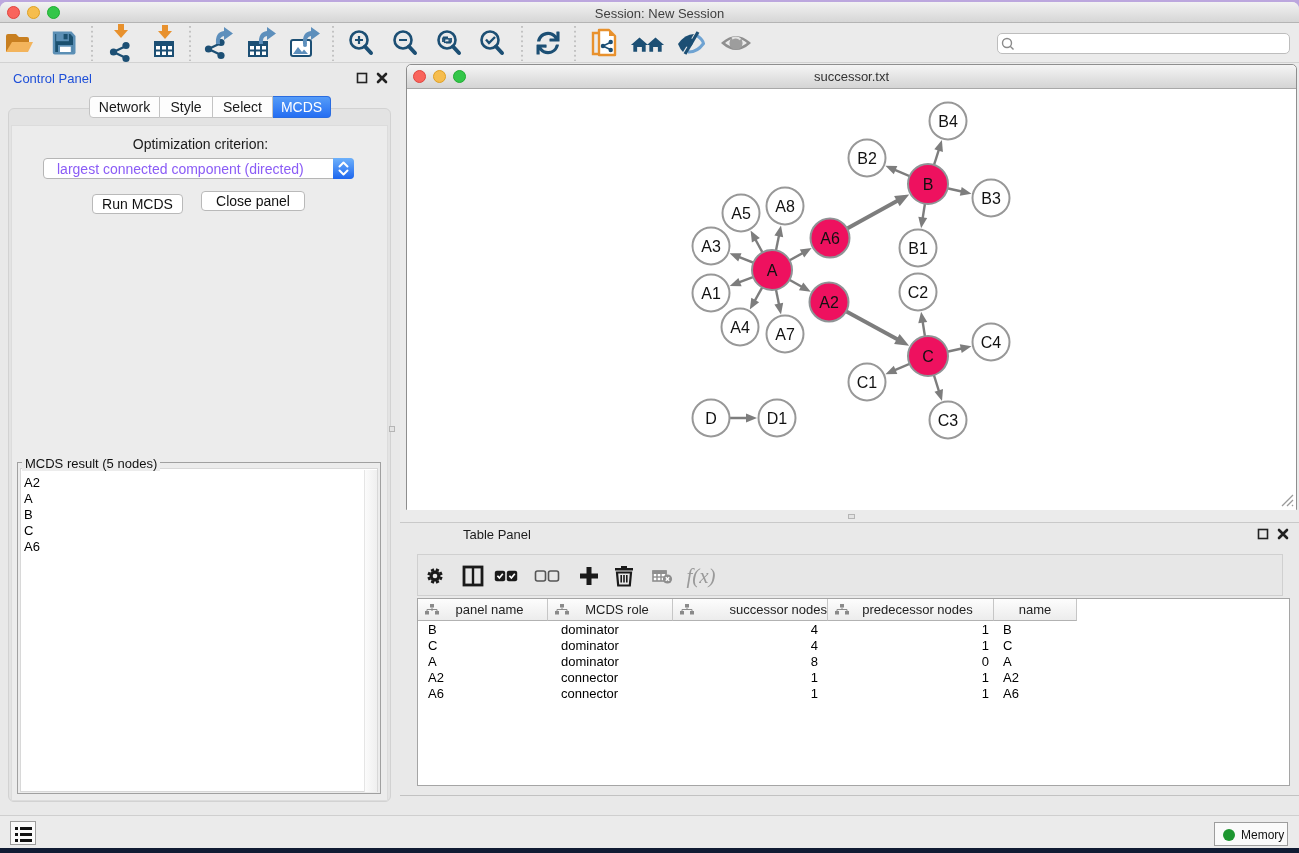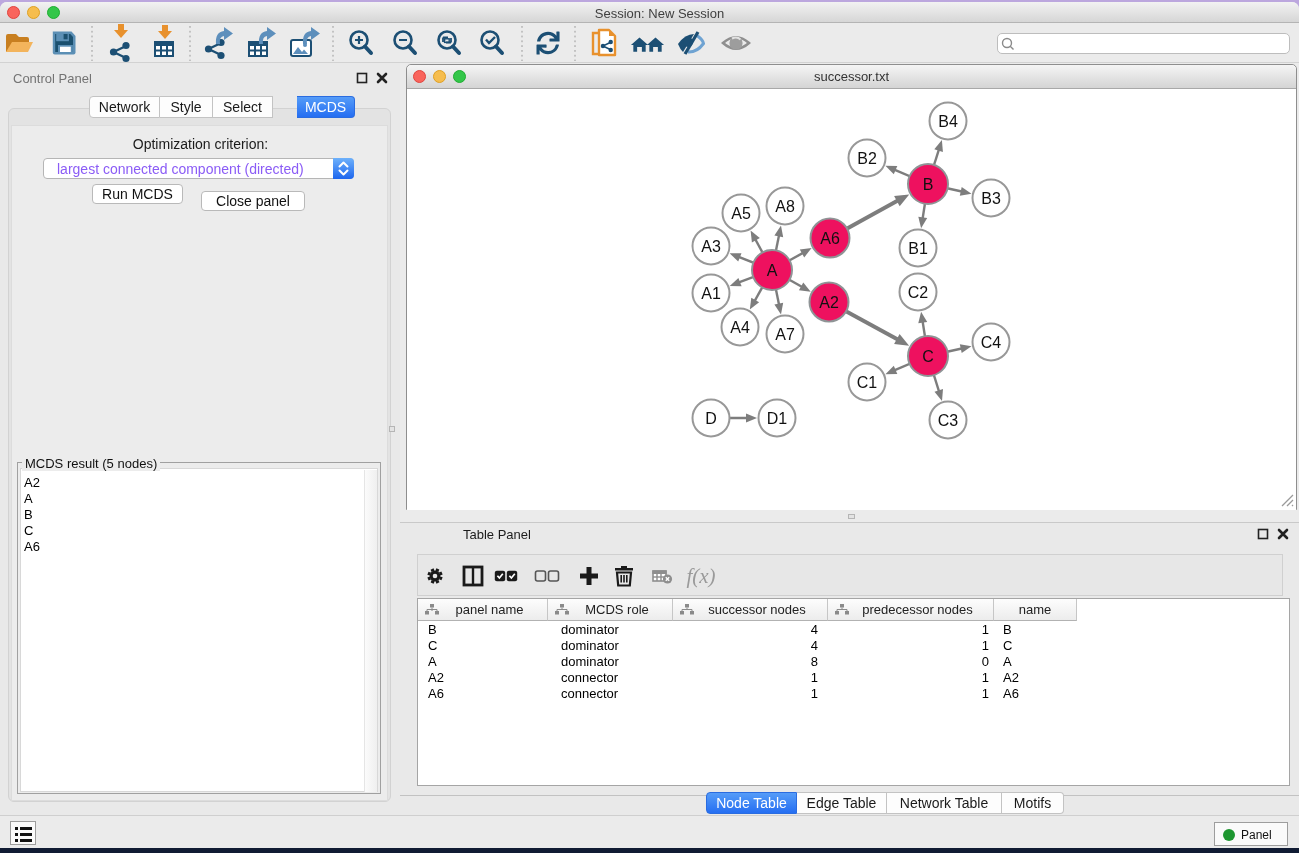--- a/index.html
+++ b/index.html
@@ -12,28 +12,28 @@
 .tl { position:absolute; top:5px; width:13px; height:13px; border-radius:50%; }
 #titlebar .tl { top:4px; }
 #titlebar .t1 { left:7px;  background:#f9645c; border:1px solid #e0443e; }
 #titlebar .t2 { left:27px; background:#f6bd4e; border:1px solid #dfa023; }
 #titlebar .t3 { left:47px; background:#33c649; border:1px solid #1fad31; }
 #titleText { position:absolute; top:4px; width:100%; text-align:center; font-size:13px; color:#404040;padding-left:20px; }
 #toolbar { position:absolute; left:0; top:21px; width:100%; height:40px; background:#ebebeb; border-bottom:1px solid #d2d2d2; }
 #searchbox { position:absolute; left:997px; top:31px; width:293px; height:21px; background:#fff; border:1px solid #bdbdbd; border-radius:5px; }
 
 #cp { position:absolute; left:0; top:61px; width:400px; height:753px; background:#e9e9e9; }
-#cpTitle { position:absolute; left:13px; top:8px; font-size:13px; color:#737373; }
+#cpTitle { position:absolute; left:13px; top:8px; font-size:13px; color:#1d4ed8; }
 #cpPane { position:absolute; left:8px; top:45px; width:383px; height:694px; background:#e3e3e3; border:1px solid #d2d2d2; border-radius:6px; }
 #cpInner { position:absolute; left:2px; top:16px; width:377px; height:676px; background:#ececec; border:1px solid #dcdcdc; }
 .tabrow { position:absolute; display:flex; z-index:5;padding-left:10px; }
 .tab { height:22px; line-height:21px; font-size:14px; text-align:center; background:#fdfdfd; border:1px solid #c3c3c3; border-left:none; color:#1a1a1a; }
 .tab.first { border-left:1px solid #c3c3c3; border-radius:4px 0 0 4px; }
 .tab.last { border-radius:0 4px 4px 0; }
-.tab.sel { background:linear-gradient(#559cf8,#256ef2); color:#fff; border-color:#2a6ce0;margin-left:24px; }
+.tab.sel { background:linear-gradient(#559cf8,#256ef2); color:#fff; border-color:#2a6ce0; }
 #optlabel { position:absolute; left:0; top:10px; width:377px; text-align:center; font-size:14px; color:#1b1b1b; }
 #dropdown { position:absolute; left:31px; top:32px; width:311px; height:21px; background:#fff; border:1px solid #b5b5b5; border-radius:4px; }
 #dropdown .txt { position:absolute; left:13px; top:2px; font-size:14px; color:#8b5cf6; }
 #dropdown .step { position:absolute; right:-1px; top:-1px; width:21px; height:21px; background:linear-gradient(#6eb1fb,#1d66ee); border-radius:0 4px 4px 0; }
 .btn { position:absolute; height:20px; background:#fff; border:1px solid #b9b9b9; border-radius:4px; font-size:14px; color:#111; text-align:center; line-height:18px; }
 #grp { position:absolute; left:5px; top:336px; width:364px; height:332px; border:1px solid #a0a0a0; background:#ececec; }
 #grpWhite { position:absolute; left:2px; top:5px; width:358px; height:324px; background:#fff; border:1px solid #d8d8d8; }
 #grpTitle { position:absolute; left:4px; top:-7px; background:#ececec; padding:0 3px; font-size:13px; color:#111; }
 #grpList { position:absolute; left:3px; top:6px; font-size:13px; line-height:16px; color:#000; }
 #grpSB { position:absolute; left:343px; top:1px; width:13px; height:322px; background:linear-gradient(90deg,#fbfbfb,#efefef); border-left:1px solid #e5e5e5; }
@@ -230,21 +230,21 @@
   <div id="cpPane">
     <div id="cpInner">
       <div id="optlabel">Optimization criterion:</div>
       <div id="dropdown">
         <div class="txt">largest connected component (directed)</div>
         <div class="step"><svg width="21" height="21">
                 <path d="M6.5 8.5 L10.5 4.5 L14.5 8.5" fill="none" stroke="#fff" stroke-width="2" stroke-linecap="round" stroke-linejoin="round"></path>
                 <path d="M6.5 12.5 L10.5 16.5 L14.5 12.5" fill="none" stroke="#fff" stroke-width="2" stroke-linecap="round" stroke-linejoin="round"></path>
               </svg></div>
       </div>
-      <div class="btn" style="left:80px; top:58px; width:91px;">Run MCDS</div>
+      <div class="btn" style="left:80px; top:68px; width:91px;">Run MCDS</div>
       <div class="btn" style="left:189px; top:65px; width:104px;">Close panel</div>
       <div id="grp">
         <div id="grpWhite">
           <div id="grpList">A2<br>A<br>B<br>C<br>A6</div>
           <div id="grpSB"></div>
         </div>
         <div id="grpTitle">MCDS result (5 nodes)</div>
       </div>
     </div>
   </div>
@@ -422,21 +422,21 @@
             </g>
           </svg><span style="padding-left:14px">panel name</span></div>
     <div class="th" style="left:130px;width:125px;"><svg width="14" height="12">
             <g fill="#8a8a8a">
               <rect x="5" y="0" width="4" height="3.5"></rect>
               <rect x="0" y="7" width="4" height="3.5"></rect>
               <rect x="10" y="7" width="4" height="3.5"></rect>
               <path d="M7,3.5 v2 M2,7 v-1.5 h10 V7" stroke="#8a8a8a" fill="none"></path>
             </g>
           </svg><span style="padding-left:14px">MCDS role</span></div>
-    <div class="th" style="left:255px;width:155px;"><svg width="14" height="12">
+    <div class="th" style="left:255px;width:155px;text-align:right;"><svg width="14" height="12">
             <g fill="#8a8a8a">
               <rect x="5" y="0" width="4" height="3.5"></rect>
               <rect x="0" y="7" width="4" height="3.5"></rect>
               <rect x="10" y="7" width="4" height="3.5"></rect>
               <path d="M7,3.5 v2 M2,7 v-1.5 h10 V7" stroke="#8a8a8a" fill="none"></path>
             </g>
           </svg><span style="padding-left:14px">successor nodes</span></div>
     <div class="th" style="left:410px;width:166px;"><svg width="14" height="12">
             <g fill="#8a8a8a">
               <rect x="5" y="0" width="4" height="3.5"></rect>
@@ -476,35 +476,29 @@
         </div>
     <div class="trow" style="top:86px;">
           <span class="c1">A6</span>
           <span class="c2">connector</span>
           <span class="c3">1</span>
           <span class="c4">1</span>
           <span class="c5">A6</span>
         </div>
   </div>
   <div class="abs" style="left:0;top:272px;width:899px;height:1px;background:#c2c2c2;"></div>
-  <div class="tabrow" style="left:272px;top:269px;">
-    <div class="tab first sel" style="width:91px;">Node Table</div>
-    <div class="tab" style="width:90px;">Edge Table</div>
-    <div class="tab" style="width:115px;">Network Table</div>
-    <div class="tab last" style="width:62px;">Motifs</div>
-  </div>
 </div>
 <div id="statusline"></div>
 <div id="listbtn"><svg width="24" height="22" style="margin:2px 0 0 3px">
         <g fill="#111">
           <rect x="1" y="3" width="3" height="3"></rect>
           <rect x="6" y="3" width="12" height="3"></rect>
           <rect x="1" y="9" width="3" height="3"></rect>
           <rect x="6" y="9" width="12" height="3"></rect>
           <rect x="1" y="15" width="3" height="3"></rect>
           <rect x="6" y="15" width="12" height="3"></rect>
         </g>
       </svg></div>
 <div id="membtn">
       <div class="dot"></div>
-      <div class="mtxt">Panel</div>
+      <div class="mtxt">Memory</div>
     </div>
 </div>
 
 </body></html>

